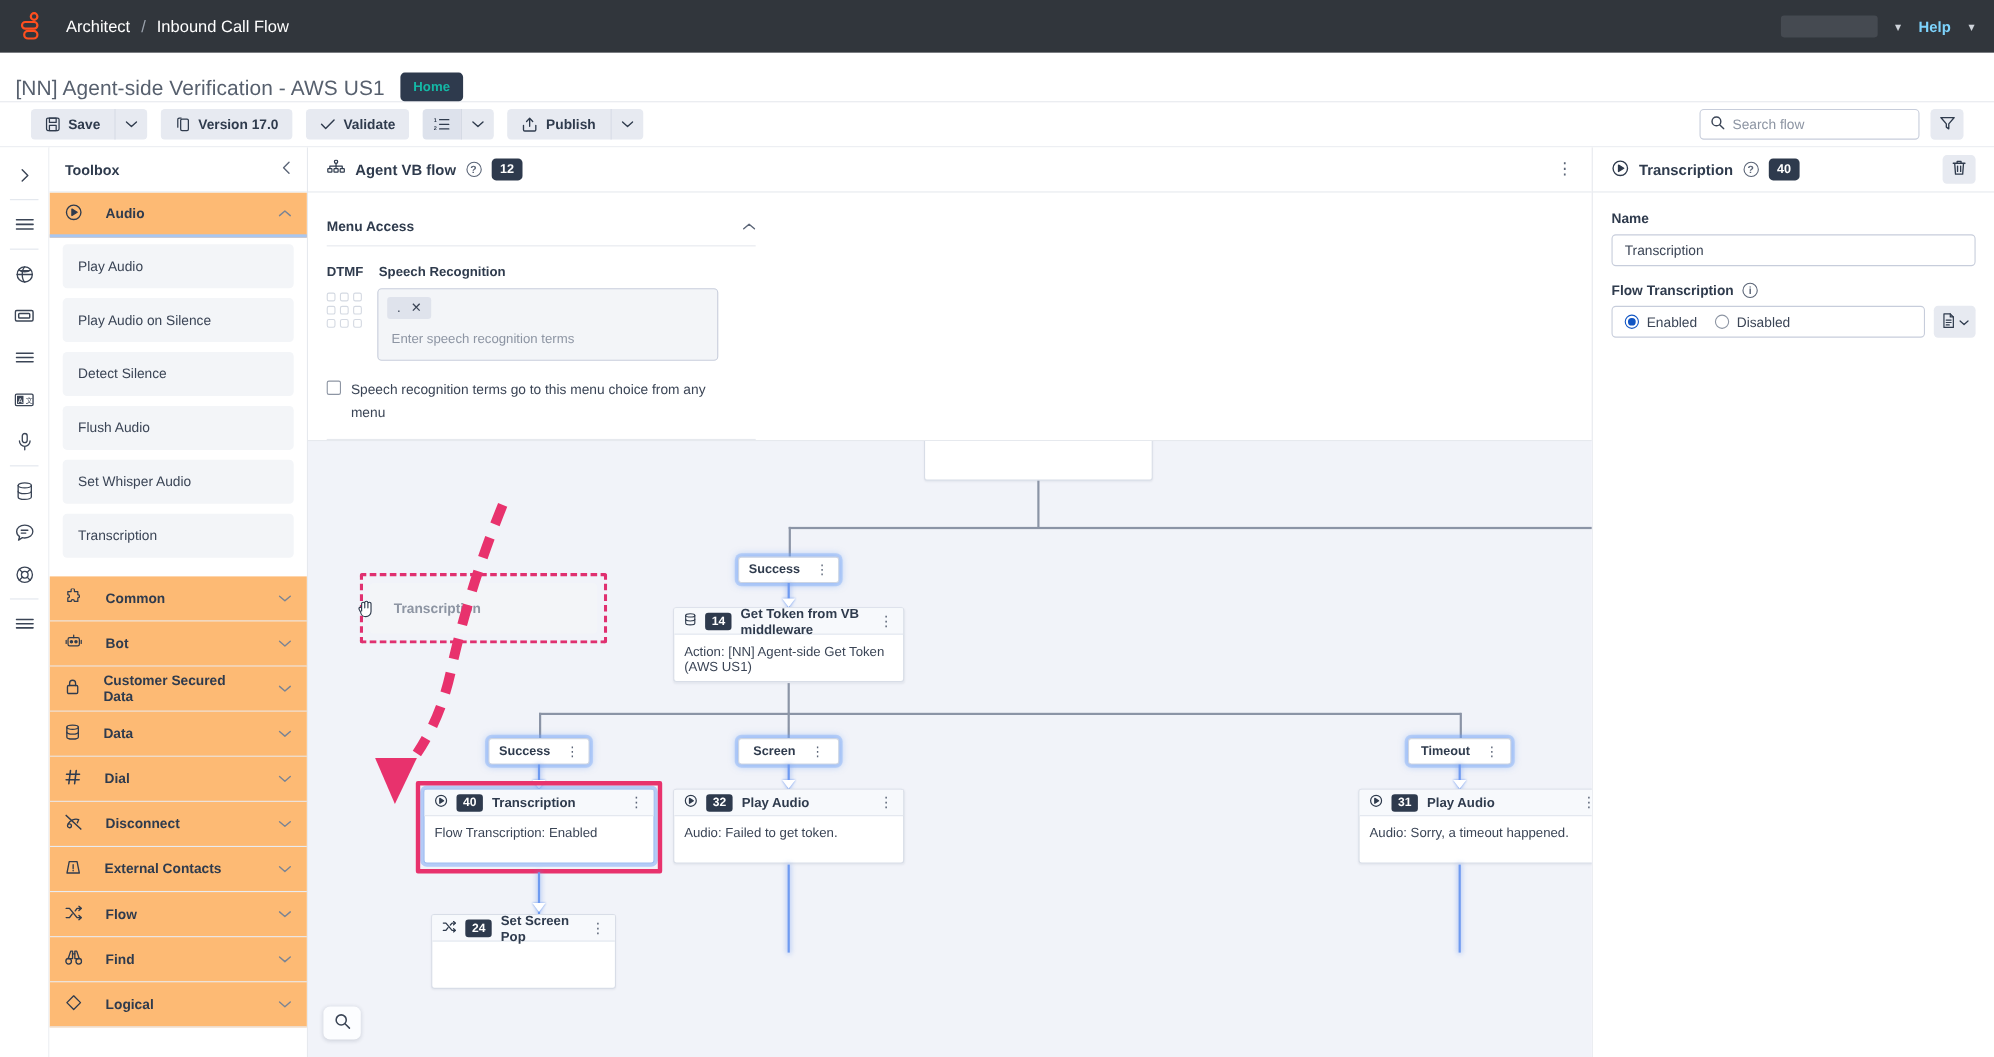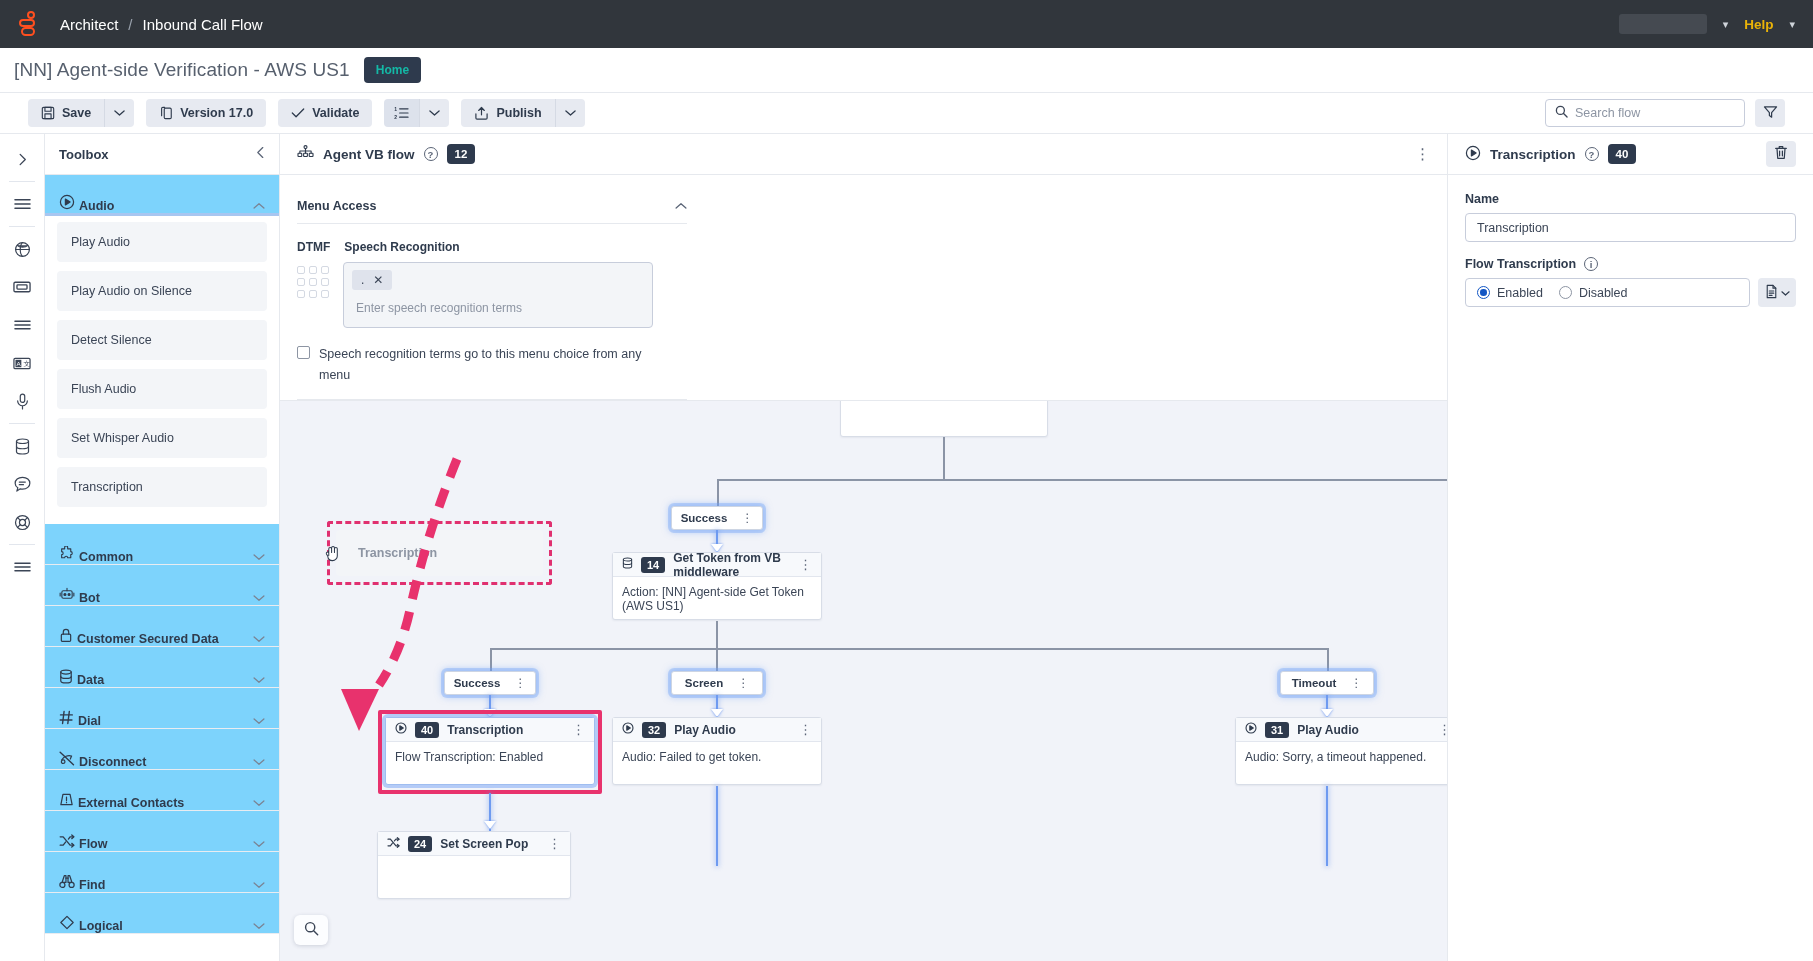--- a/index.html
+++ b/index.html
@@ -21,24 +21,24 @@
   .logo .c1 { position:absolute; left:9px; top:0px; width:8px; height:8px; border:2px solid #ff4f1f; border-radius:50%; }
   .logo .c2 { position:absolute; left:1px; top:8px; width:16px; height:8px; border:2px solid #ff4f1f; border-radius:5px; }
   .logo .c3 { position:absolute; left:3px; top:16px; width:14px; height:9px; border:2px solid #ff4f1f; border-radius:5px; }
   .crumbs { display:flex; gap:10px; font-size:15px; }
   .crumbs .sep { color:#9aa2ad; }
   .crumbs .b1 { color:#ffffff; }
   .crumbs .b2 { color:#ffffff; }
   .topbar-right { margin-left:auto; display:flex; align-items:center; gap:16px; }
   .acct-redact { width:88px; height:20px; background:#454a51; border-radius:3px; }
   .chev { font-size:11px; color:#cfd4da; }
-  .help { font-size:13.5px; font-weight:bold; color:#eab308; }
+  .help { font-size:13.5px; font-weight:bold; color:#7dd3fc; }
 
   
-  .titlerow { height:44px; display:flex; align-items:center; padding:0 14px; background:#fff; }
+  .titlerow { height:44px; display:flex; align-items:flex-end; padding:0 14px; background:#fff; }
   .flowtitle { font-size:19px; color:#57606e; letter-spacing:.1px; }
   .homebadge { margin-left:14px; background:#2e3a4d; color:#14b8a6; font-size:12px; font-weight:bold;
                border-radius:4px; padding:6px 12px; }
 
   
   .toolbar { height:42px; border-top:1px solid #e6e9ee; border-bottom:1px solid #e6e9ee;
              display:flex; align-items:center; padding:0 28px; background:#fff; gap:12px;}
   .btngrp { display:flex; align-items:stretch; border-radius:4px; overflow:hidden; }
   .tbtn { background:#e7eaf1; color:#2f3b4d; font-size:12.5px; font-weight:bold;
           display:flex; align-items:center; gap:7px; padding:0 13px; height:28px; border:none;
@@ -62,22 +62,22 @@
   .rail .ri { width:45px; height:38px; display:flex; align-items:center; justify-content:center;
               color:#3b4556; cursor:pointer;}
   .rail .rsep { width:26px; height:1px; background:#e2e6ed; margin:3px 0; }
 
   
   .toolbox { width:235px; background:#fff; border-right:1px solid #e6e9ee; display:flex; flex-direction:column;}
   .tbx-head { height:41px; display:flex; align-items:center; padding:0 14px;
               border-bottom:1px solid #e6e9ee; }
   .tbx-head .t { font-size:13px; font-weight:bold; color:#2f3b4d; }
   .tbx-head .collapse { margin-left:auto; color:#5b6577; font-size:13px; }
-  .cat { height:41px; display:flex; align-items:flex-end; padding:0 14px; gap:4px;
-         border-bottom:1px solid #e9ecf1; cursor:pointer; background:#7dd3fc;}
+  .cat { height:41px; display:flex; align-items:center; padding:0 14px; gap:21px;
+         border-bottom:1px solid #e9ecf1; cursor:pointer; background:#fdba74;}
   .cat .nm { font-size:12.5px; font-weight:bold; color:#2f3b4d; }
   .cat .cv { margin-left:auto; color:#7a8494; font-size:12px; }
   .cat.open { border-bottom:3px solid #a8c6f0; }
   .items { padding:6px 12px 8px 12px; }
   .item { height:40px; background:#f3f5f8; border-radius:4px; display:flex; align-items:center;
           padding:0 14px; font-size:12.5px; color:#3b4556; margin-bottom:9px; cursor:grab;}
   .tbx-scroll { overflow:hidden; flex:1; }
 
   
   .middle { flex:1; display:flex; flex-direction:column; background:#fff; position:relative;
@@ -752,21 +752,21 @@
             <span class="kb">⋮</span>
           </div>
           <div class="nb">Audio: Sorry, a timeout happened.</div>
         </div>
 
         <div class="connb" style="left:209px; top:392px; width:2px; height:38px;"></div>
         <div class="arrow" style="left:204px; top:420px;"></div>
         <div class="connb" style="left:436px; top:385px; width:2px; height:80px;"></div>
         <div class="connb" style="left:1046px; top:385px; width:2px; height:80px;"></div>
 
-        <div class="node" style="left:97px; top:430px; width:194px;">
+        <div class="node" style="left:112px; top:430px; width:168px;">
           <div class="nh">
             <span>
               <svg width="13" height="11" viewBox="0 0 14 12" fill="none" stroke="#2f3b4d" stroke-width="1.3">
                 <path d="M1 2.4 H3.6 L9.7 9.6 H12.8 M1 9.6 H3.6 L5.7 6.9 M8 4.3 L9.7 2.4 H12.8"></path>
                 <path d="M11.2 .8 L13 2.4 L11.2 4 M11.2 8 L13 9.6 L11.2 11.2"></path>
               </svg>
             </span>
             <span class="id">24</span>
             <span class="nm">Set Screen Pop</span>
             <span class="kb">⋮</span>

